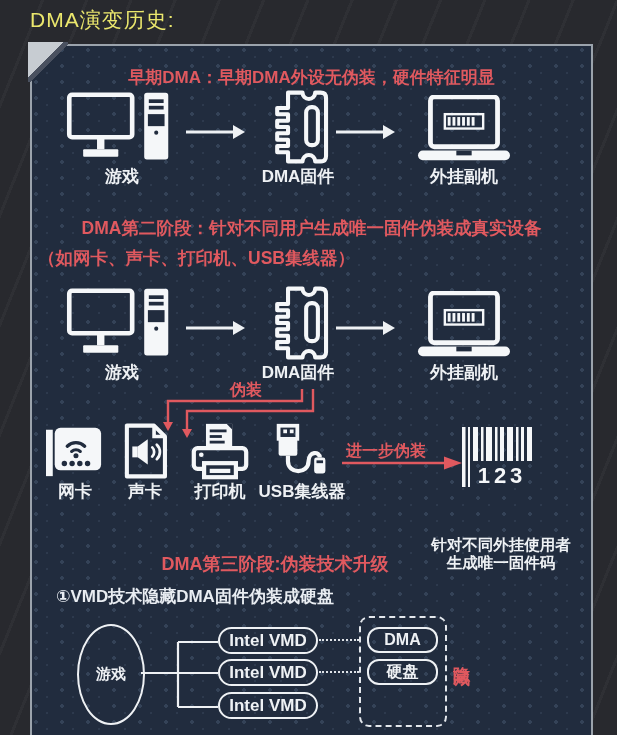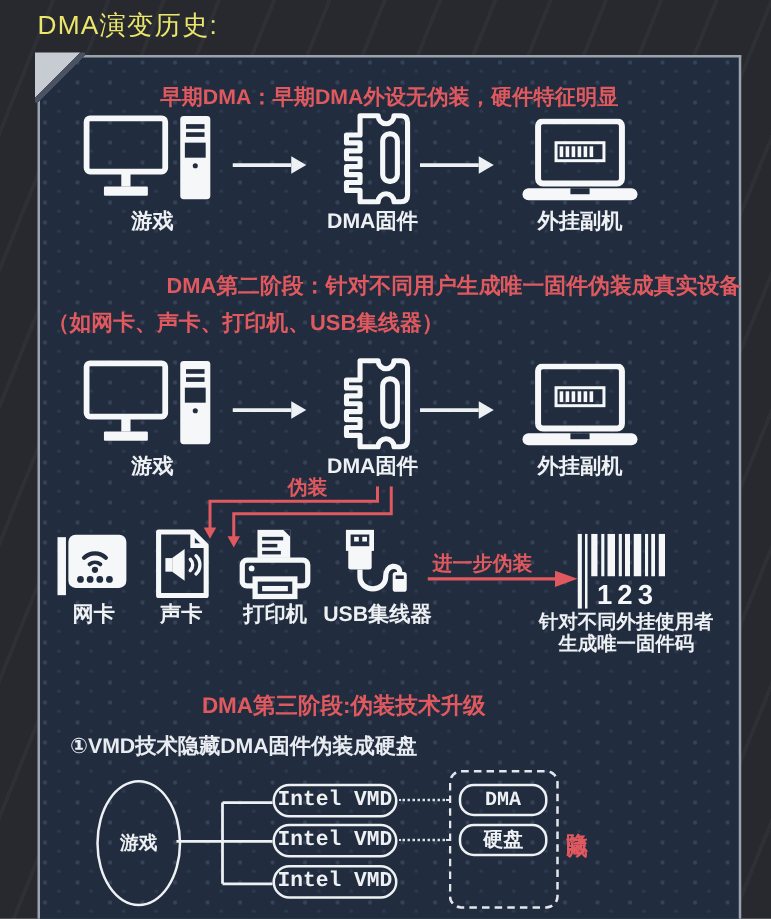--- a/index.html
+++ b/index.html
@@ -14,31 +14,31 @@
          border:2px solid #9ba3ac;border-bottom:none;
          background-color:#212c3e;
          background-image:
            radial-gradient(circle at 4px 4px, rgba(150,175,210,.17) 1.6px, transparent 1.8px),
            radial-gradient(circle at 15px 11px, rgba(150,175,210,.10) 1.3px, transparent 1.5px);
          background-size:26px 16px;}
   .fold{left:28px;top:42px;width:40px;height:40px;
         background:linear-gradient(135deg,#c7ccd2 0%,#c7ccd2 45%,#4a5160 45%,#4a5160 53%,transparent 53%);}
   .h-red{font-weight:bold;color:#e0595f;}
   .h1{left:30px;top:66px;width:563px;text-align:center;font-size:17px;}
-  .h2a{left:30px;top:216px;width:563px;text-align:right;font-size:17.5px;}
+  .h2a{left:30px;top:216px;width:563px;text-align:center;font-size:17.5px;}
   .h2b{left:38px;top:246px;font-size:17.5px;}
   .h3{left:30px;top:552px;width:490px;text-align:center;font-size:18px;}
   .sub3{left:56px;top:585px;font-size:17px;font-weight:600;color:#e9edf2;}
   .group{display:flex;flex-direction:column;align-items:center;justify-content:space-between;}
   .flabel{font-size:17px;font-weight:bold;color:#eef1f4;white-space:nowrap;}
   .mlabel{left:214px;top:380px;font-size:16px;font-weight:bold;margin-left:16px;}
   .further-label{left:346px;top:441px;font-size:16px;font-weight:bold;}
-  .caption{width:162px;text-align:center;font-size:15.5px;font-weight:bold;color:#eef1f4;white-space:nowrap;}
+  .caption{width:162px;text-align:center;font-size:15.5px;font-weight:bold;color:#eef1f4;white-space:nowrap;margin-top:48px;}
   .obox{box-sizing:border-box;border:2.5px solid #eef1f4;display:flex;align-items:center;justify-content:center;
-        color:#eef1f4;font-weight:bold;font-size:17px;font-family:Liberation Mono, monospace;}
+        color:#eef1f4;font-weight:bold;font-size:17px;}
   .vmdbox{left:218px;width:100px;height:27px;border-radius:14px;}
   .inbox{left:367px;width:71px;height:26px;border-radius:12px;font-size:16px;}
   .dotlink{left:319px;width:40px;border-top:2.5px dotted #dfe3e8;}
   .dashwrap{left:359px;top:616px;width:88px;height:111px;border:2px dashed #e3e7ec;border-radius:10px;box-sizing:border-box;}
   .ellipse{left:77px;top:624px;width:64px;height:97px;border:2.5px solid #eef1f4;border-radius:50%;
            display:flex;align-items:center;justify-content:center;color:#eef1f4;font-weight:bold;font-size:15px;}
   .hidden-v{left:450px;top:652px;writing-mode:vertical-rl;letter-spacing:3px;font-size:17px;font-weight:bold;}
 </style>
 </head>
 <body>

